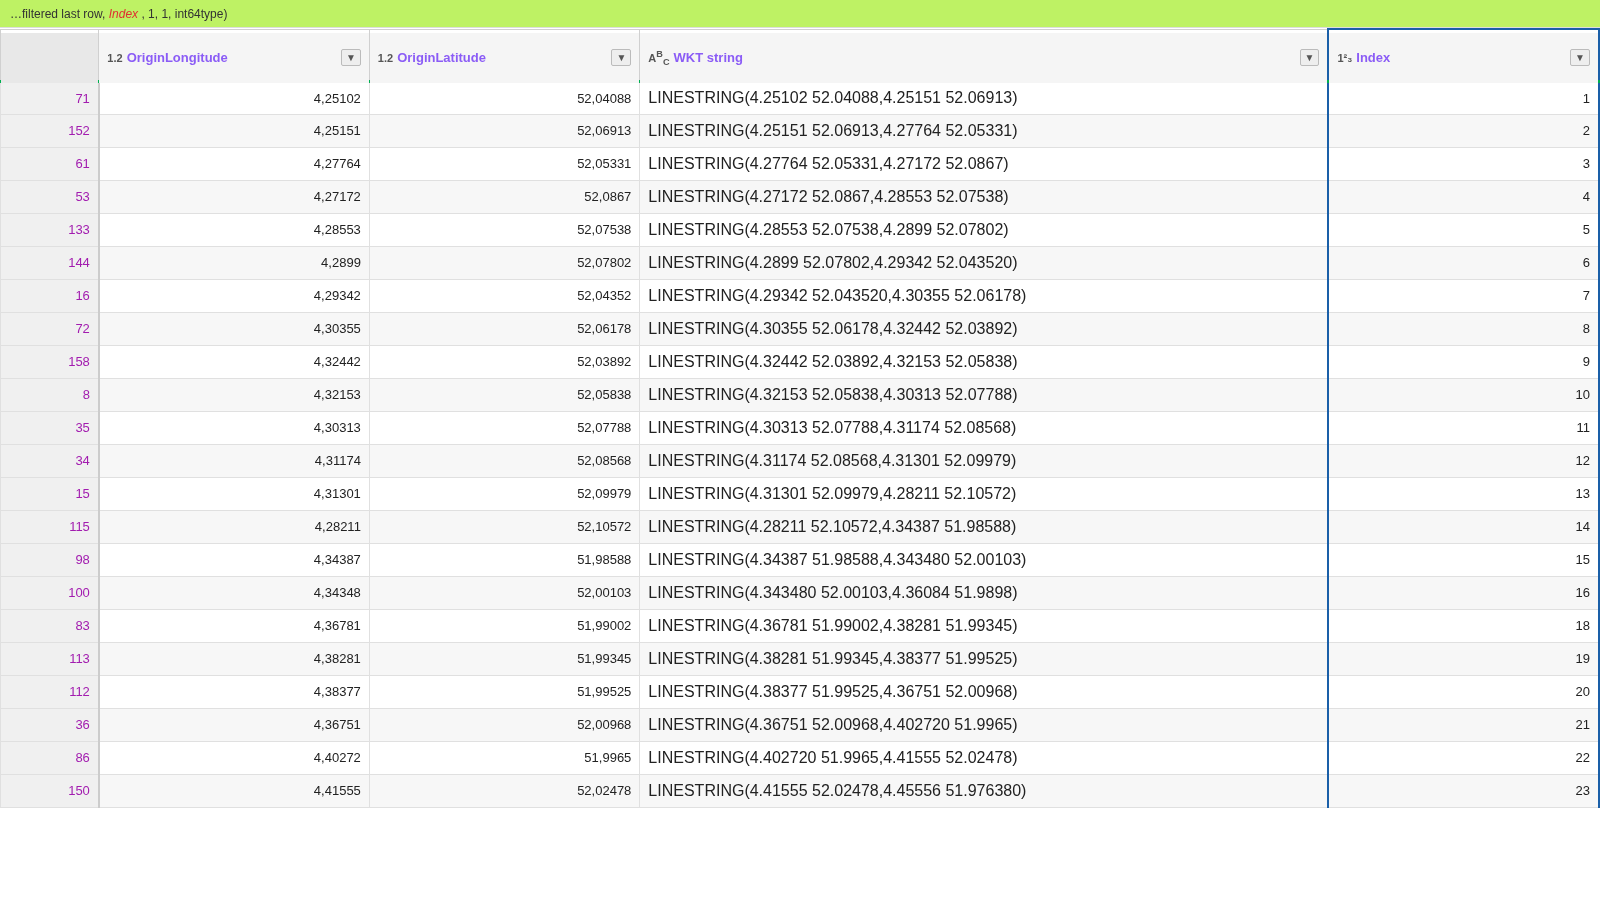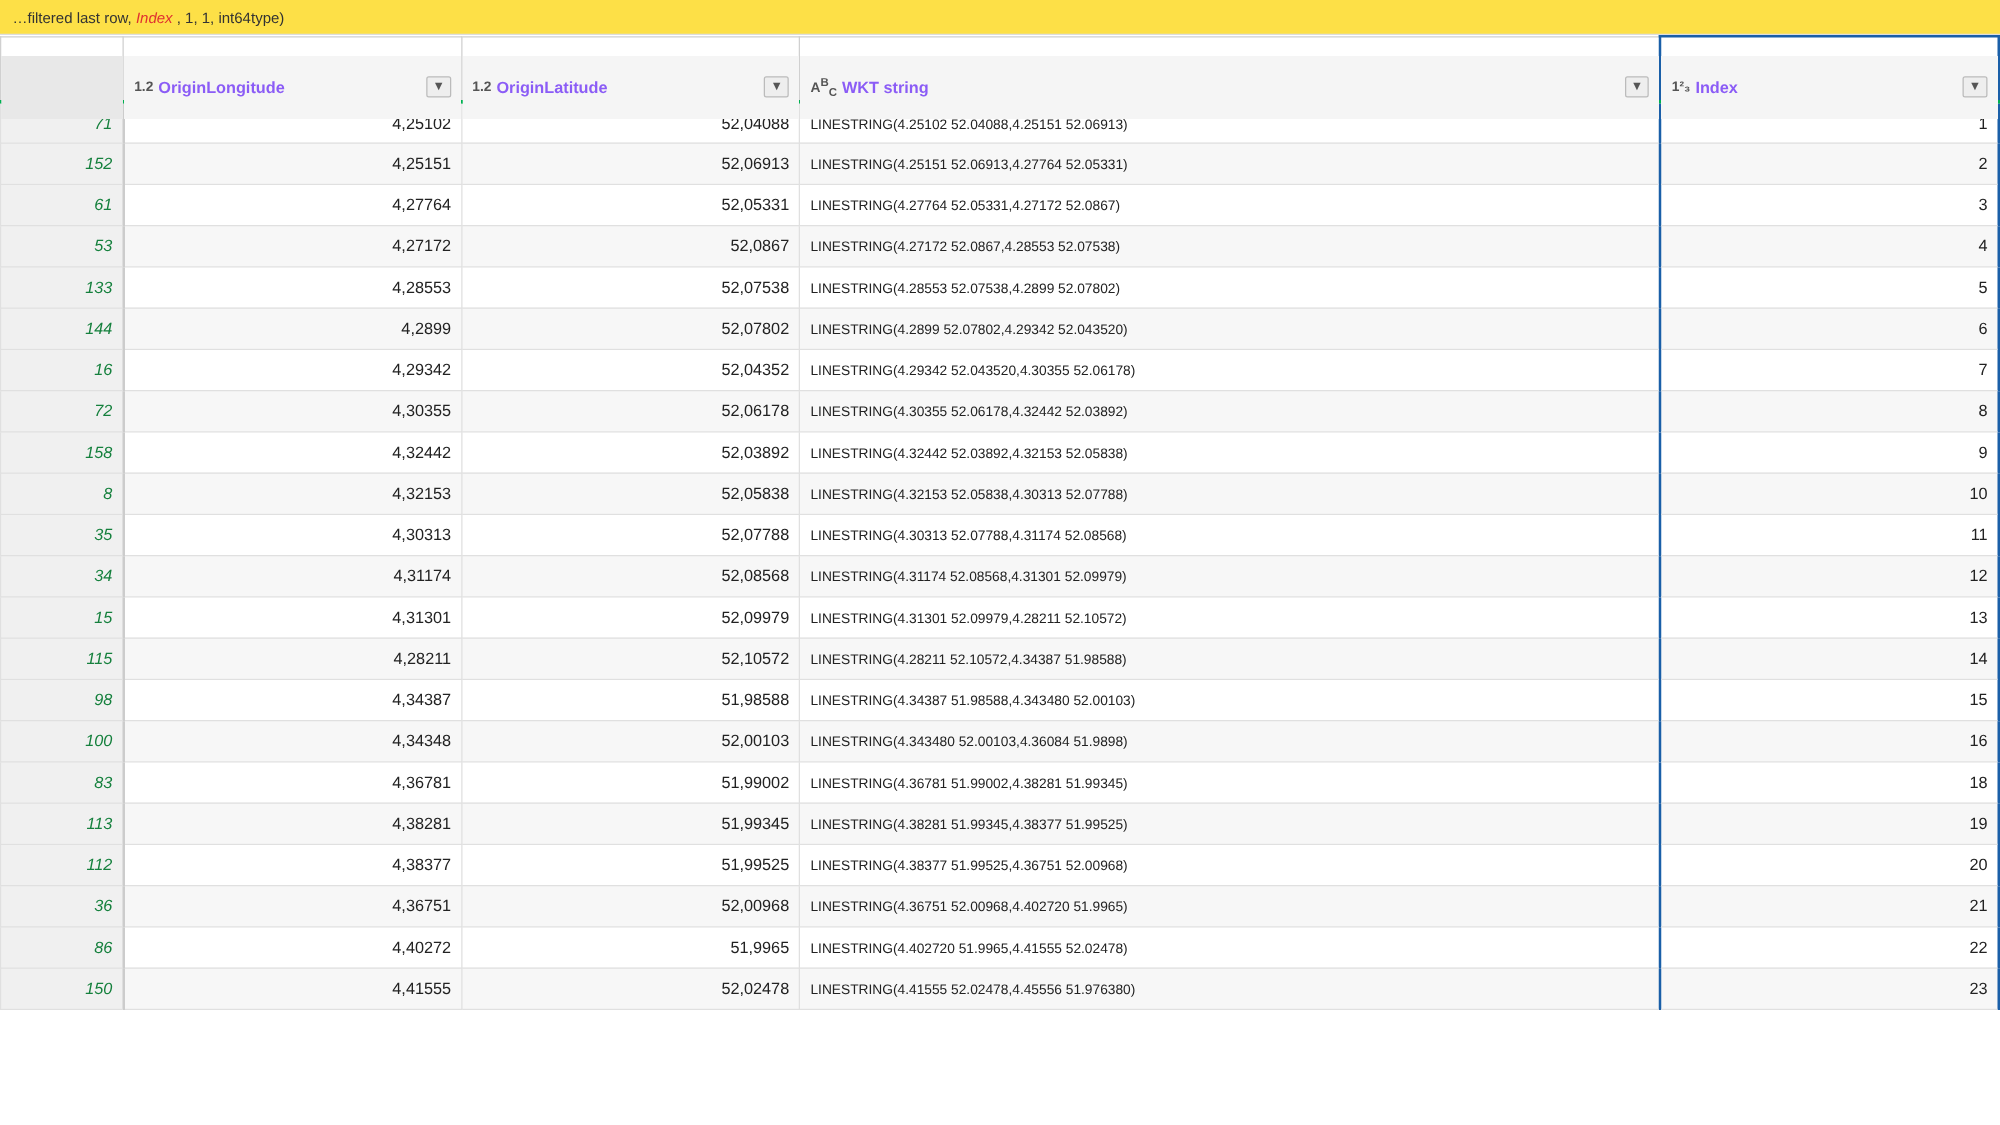--- a/index.html
+++ b/index.html
@@ -11,21 +11,21 @@
     body {
       font-family: -apple-system, BlinkMacSystemFont, 'Segoe UI', Arial, sans-serif;
       font-size: 13px;
       background: #f0f0f0;
       overflow: hidden;
       width: 1600px;
       height: 900px;
     }
 
     .top-bar {
-      background: #fde047;
+      background: #bef264;
       padding: 4px 10px;
       font-size: 12px;
       color: #333;
       border-bottom: 1px solid #ddd;
       height: 28px;
       display: flex;
       align-items: center;
     }
 
     .top-bar .index-highlight {
@@ -56,21 +56,21 @@
       height: 52px;
     }
 
     thead th {
       background: #f5f5f5;
       border: 1px solid #d0d0d0;
       padding: 0 8px;
       text-align: right;
       vertical-align: middle;
       position: sticky;
-      top: 16px;
+      top: 4px;
       z-index: 10;
       font-weight: normal;
       color: #222;
     }
 
     thead th.col-header-rownum {
       background: #e8e8e8;
       border-bottom: 3px solid #00b050;
     }
 
@@ -135,22 +135,21 @@
     tbody td {
       border: 1px solid #e0e0e0;
       padding: 0 8px;
       vertical-align: middle;
       color: #222;
       font-size: 13px;
     }
 
     tbody td.cell-rownum {
       text-align: right;
-      color: #15803d;
-      font-style: italic;
+      color: #a21caf;
       background: #f0f0f0;
       border-right: 2px solid #ccc;
     }
 
     tbody td.cell-number {
       text-align: right;
     }
 
     tbody td.cell-string {
       text-align: left;
@@ -160,21 +159,21 @@
       text-align: right;
       border-left: 2px solid #1a5fa8;
       border-right: 2px solid #1a5fa8;
     }
 
     tbody tr:last-child td.cell-index {
       
     }
 
     .wkt-string {
-      font-size: 11px;
+      font-size: 16px;
       color: #222;
       white-space: nowrap;
       overflow: hidden;
       text-overflow: ellipsis;
     }
   </style>
 </head>
 <body>
 
 <div class="top-bar">

